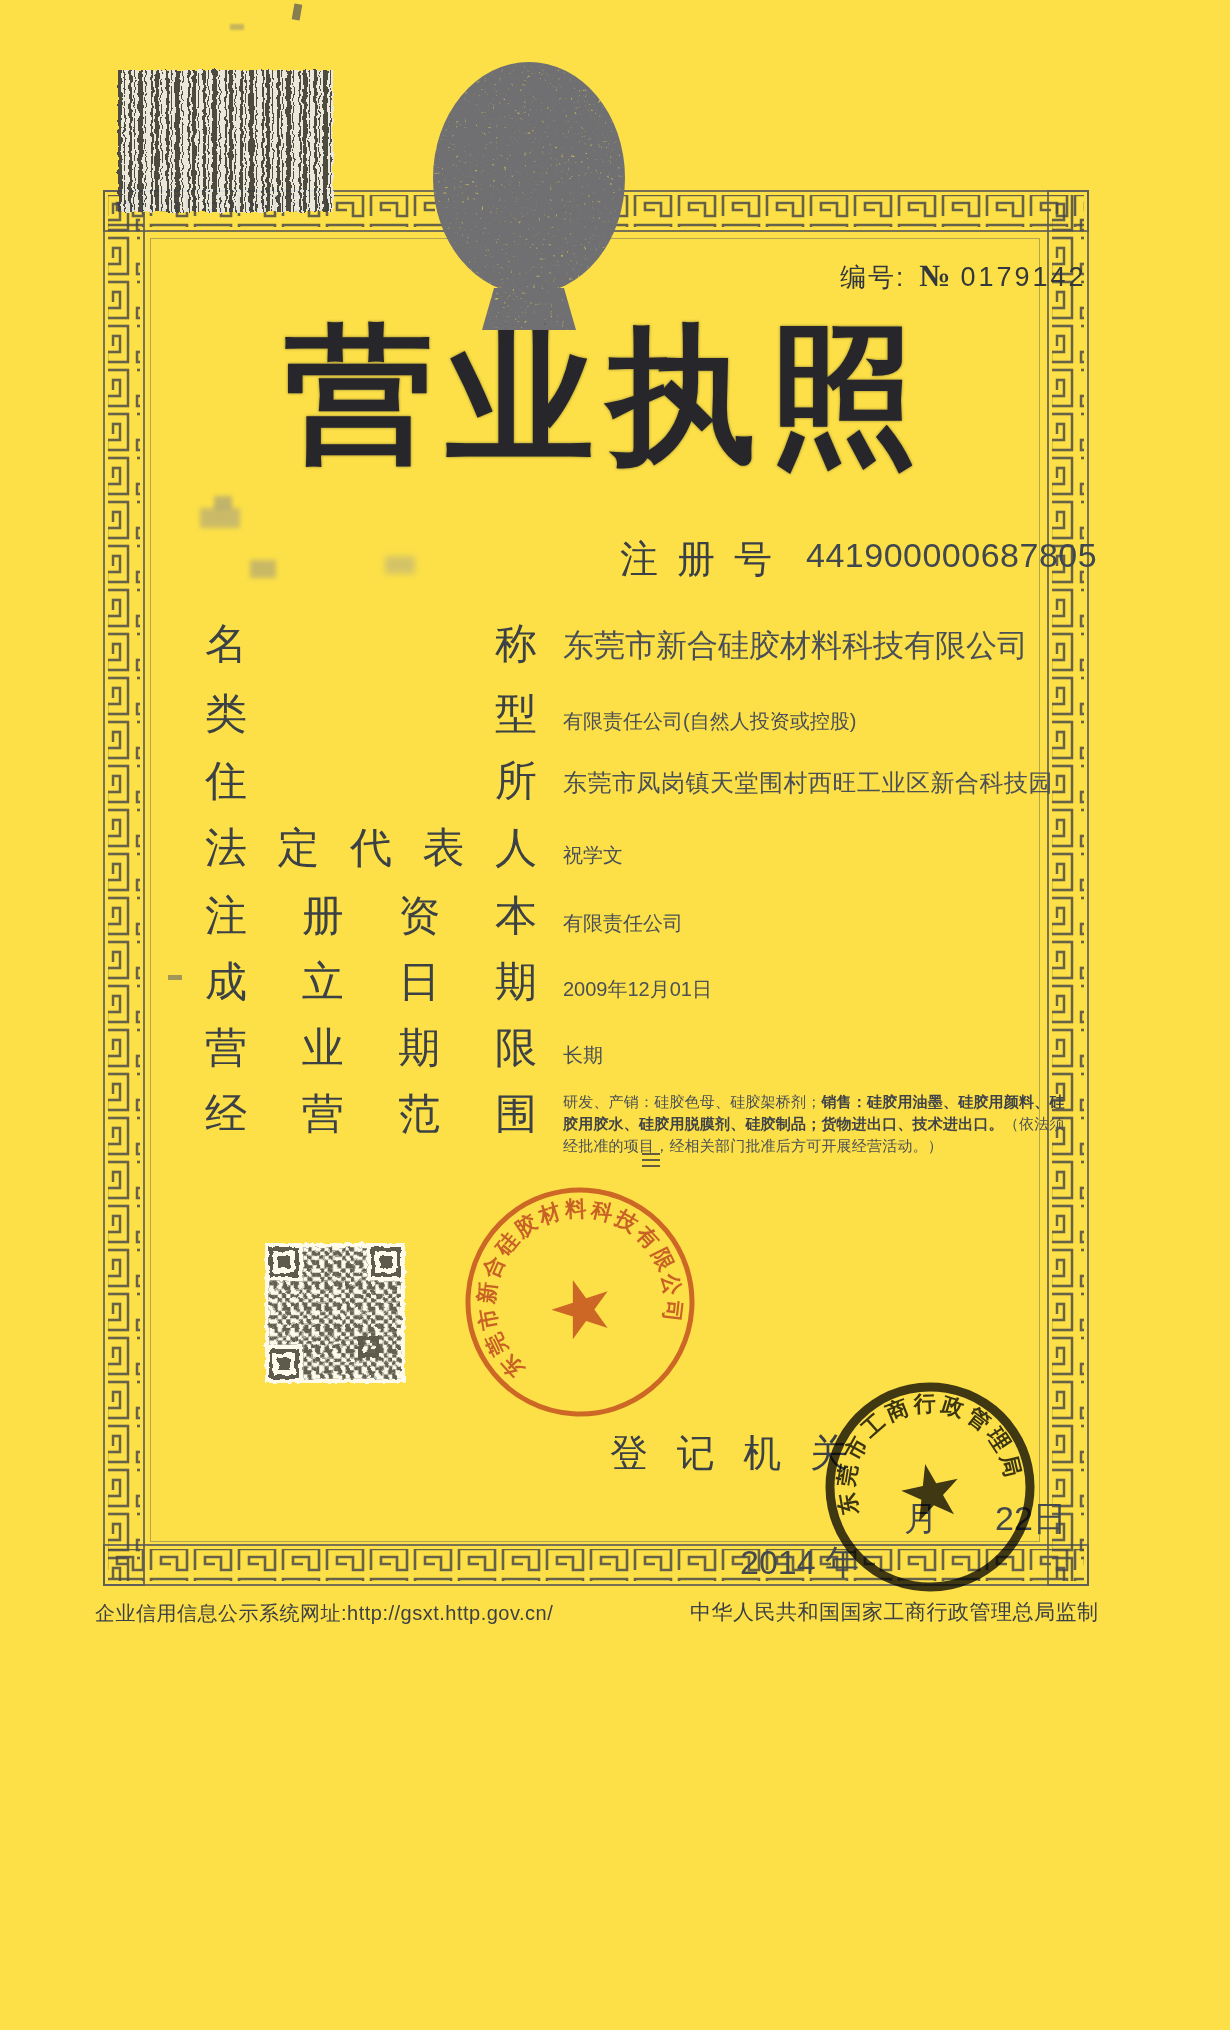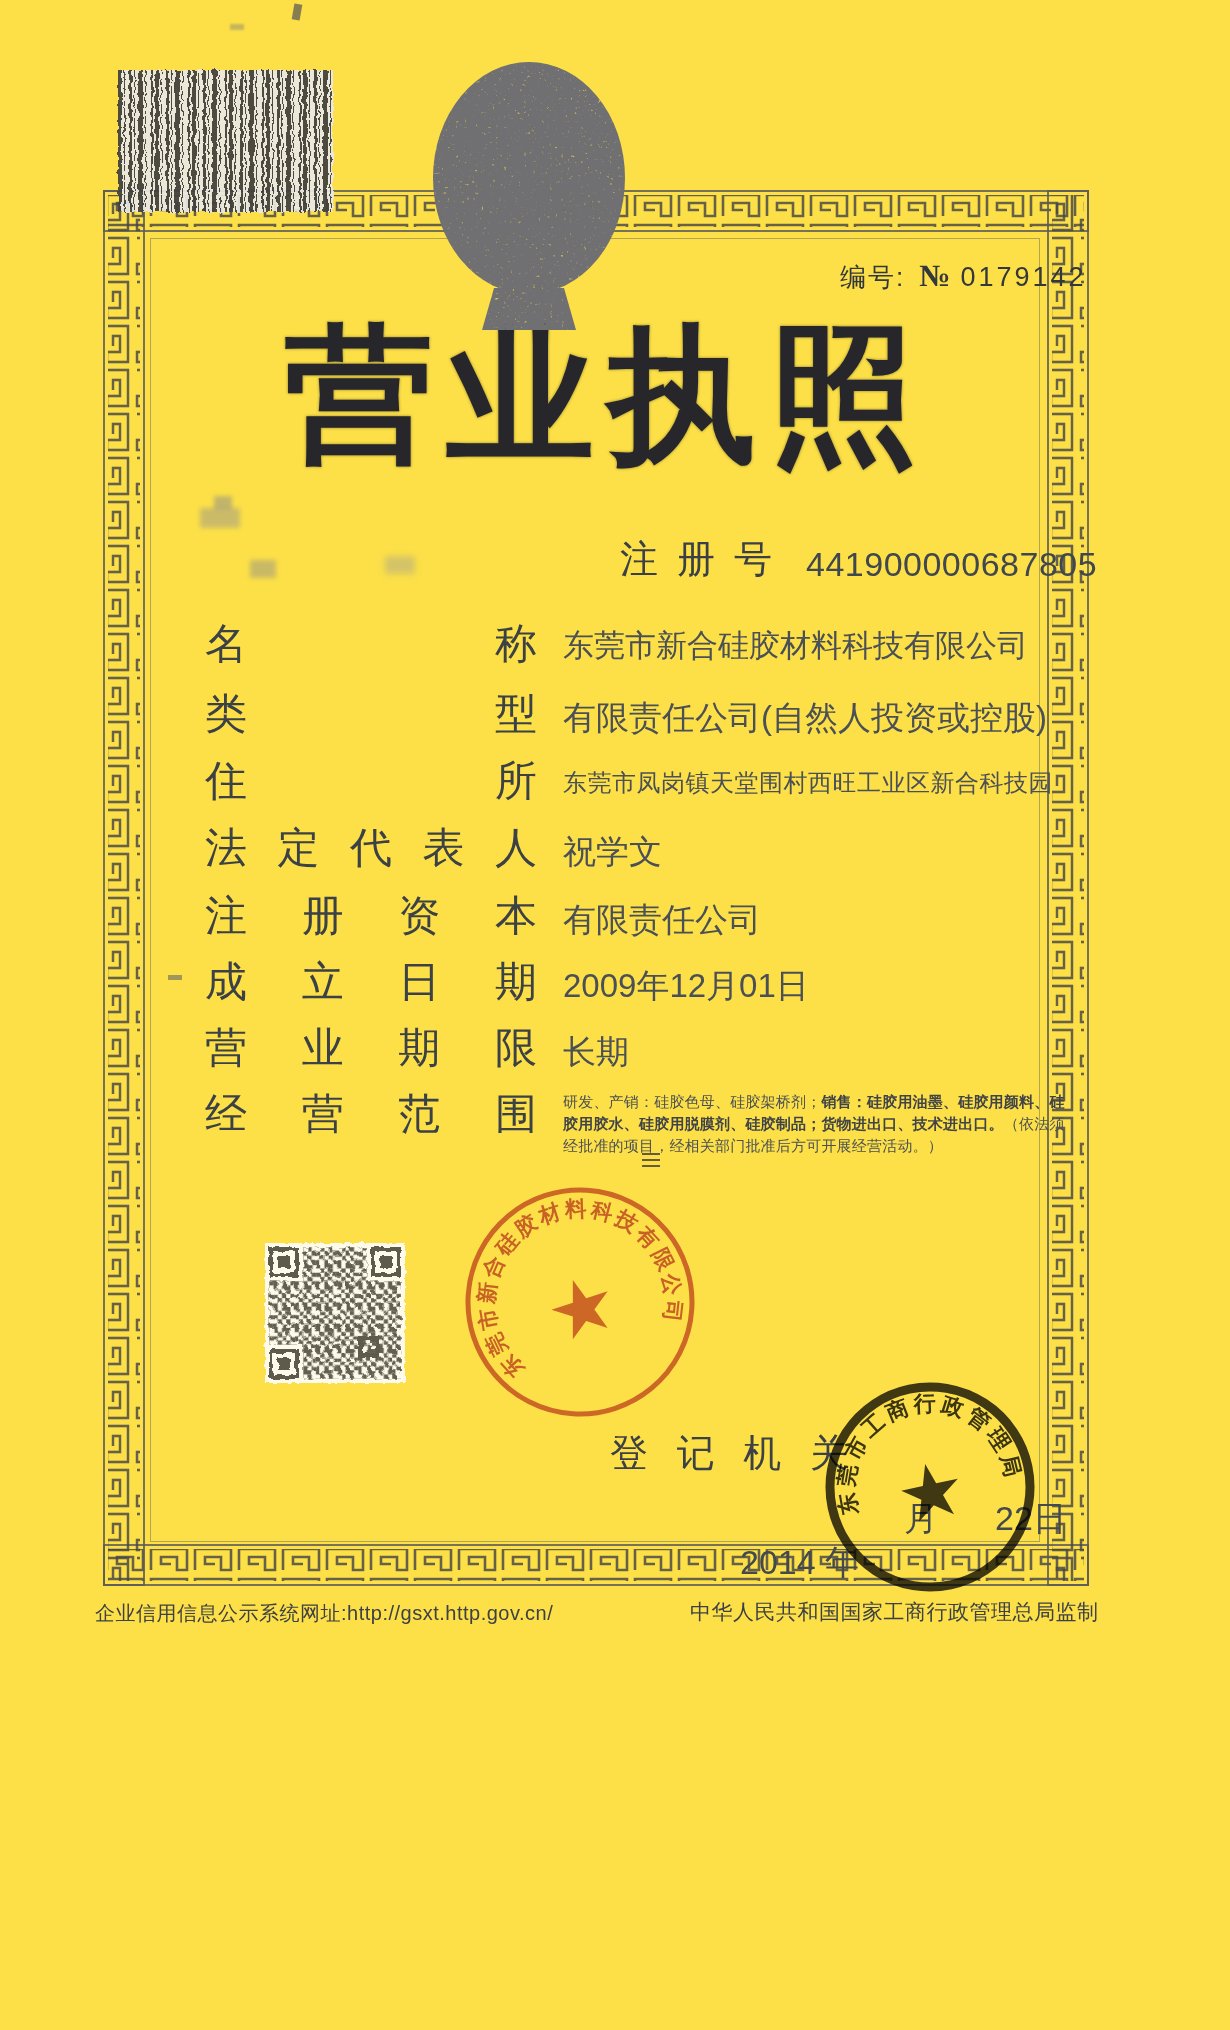--- a/index.html
+++ b/index.html
@@ -26,28 +26,28 @@
   .serial .lbl{font-size:26px;letter-spacing:2px;}
   .serial .no{font-family:"Liberation Serif",serif;font-weight:700;font-size:31px;margin:0 10px 0 14px;}
   .serial .digits{font-size:27px;letter-spacing:3px;}
   
   .title{position:absolute;left:285px;top:310px;width:632px;font-size:148px;line-height:1.15;
     font-weight:800;color:#27272b;text-shadow:0 0 3px rgba(35,35,35,.55);filter:blur(.3px);}
   .justify-chars{display:flex;justify-content:space-between;}
   
   .regline{position:absolute;left:620px;top:530px;height:50px;color:#3a4046;}
   .regline .rlabel{position:absolute;left:0;top:4px;width:152px;font-size:38px;font-weight:500;}
-  .regline .rnum{position:absolute;left:186px;top:6px;font-size:34px;letter-spacing:.5px;color:#40474e;margin-top:9px;}
+  .regline .rnum{position:absolute;left:186px;top:6px;font-size:34px;letter-spacing:.5px;color:#40474e;}
   
   .rows{position:absolute;left:205px;top:0;width:890px;}
   .row{position:absolute;left:0;width:890px;}
   .flabel{position:absolute;left:0;top:0;width:332px;font-size:42px;font-weight:500;color:#3c4146;}
   .fvalue{position:absolute;left:358px;color:#4a5056;white-space:nowrap;}
   .v32{top:9px;font-size:31px;}
-  .v30{top:10px;font-size:33px;}
+  .v30{top:22px;font-size:20px;}
   .v24{top:14px;font-size:24px;letter-spacing:.5px;}
   .scopeval{top:5px;width:512px;white-space:normal;font-size:15px;line-height:1.47;letter-spacing:.2px;}
   .bold2{font-weight:700;color:#404449;}
   
   .qr{position:absolute;left:265px;top:1243px;width:140px;height:140px;opacity:.9;filter:url(#rough);}
   
   .registrar-label{position:absolute;left:610px;top:1428px;width:238px;font-size:38px;font-weight:500;color:#3c4146;}
   .dateline{position:absolute;top:1496px;font-size:34px;color:#44494e;white-space:nowrap;}
   .dy{left:740px;margin-top:44px;} .dm{left:904px;} .dd{left:952px;margin-left:43px;}
   

